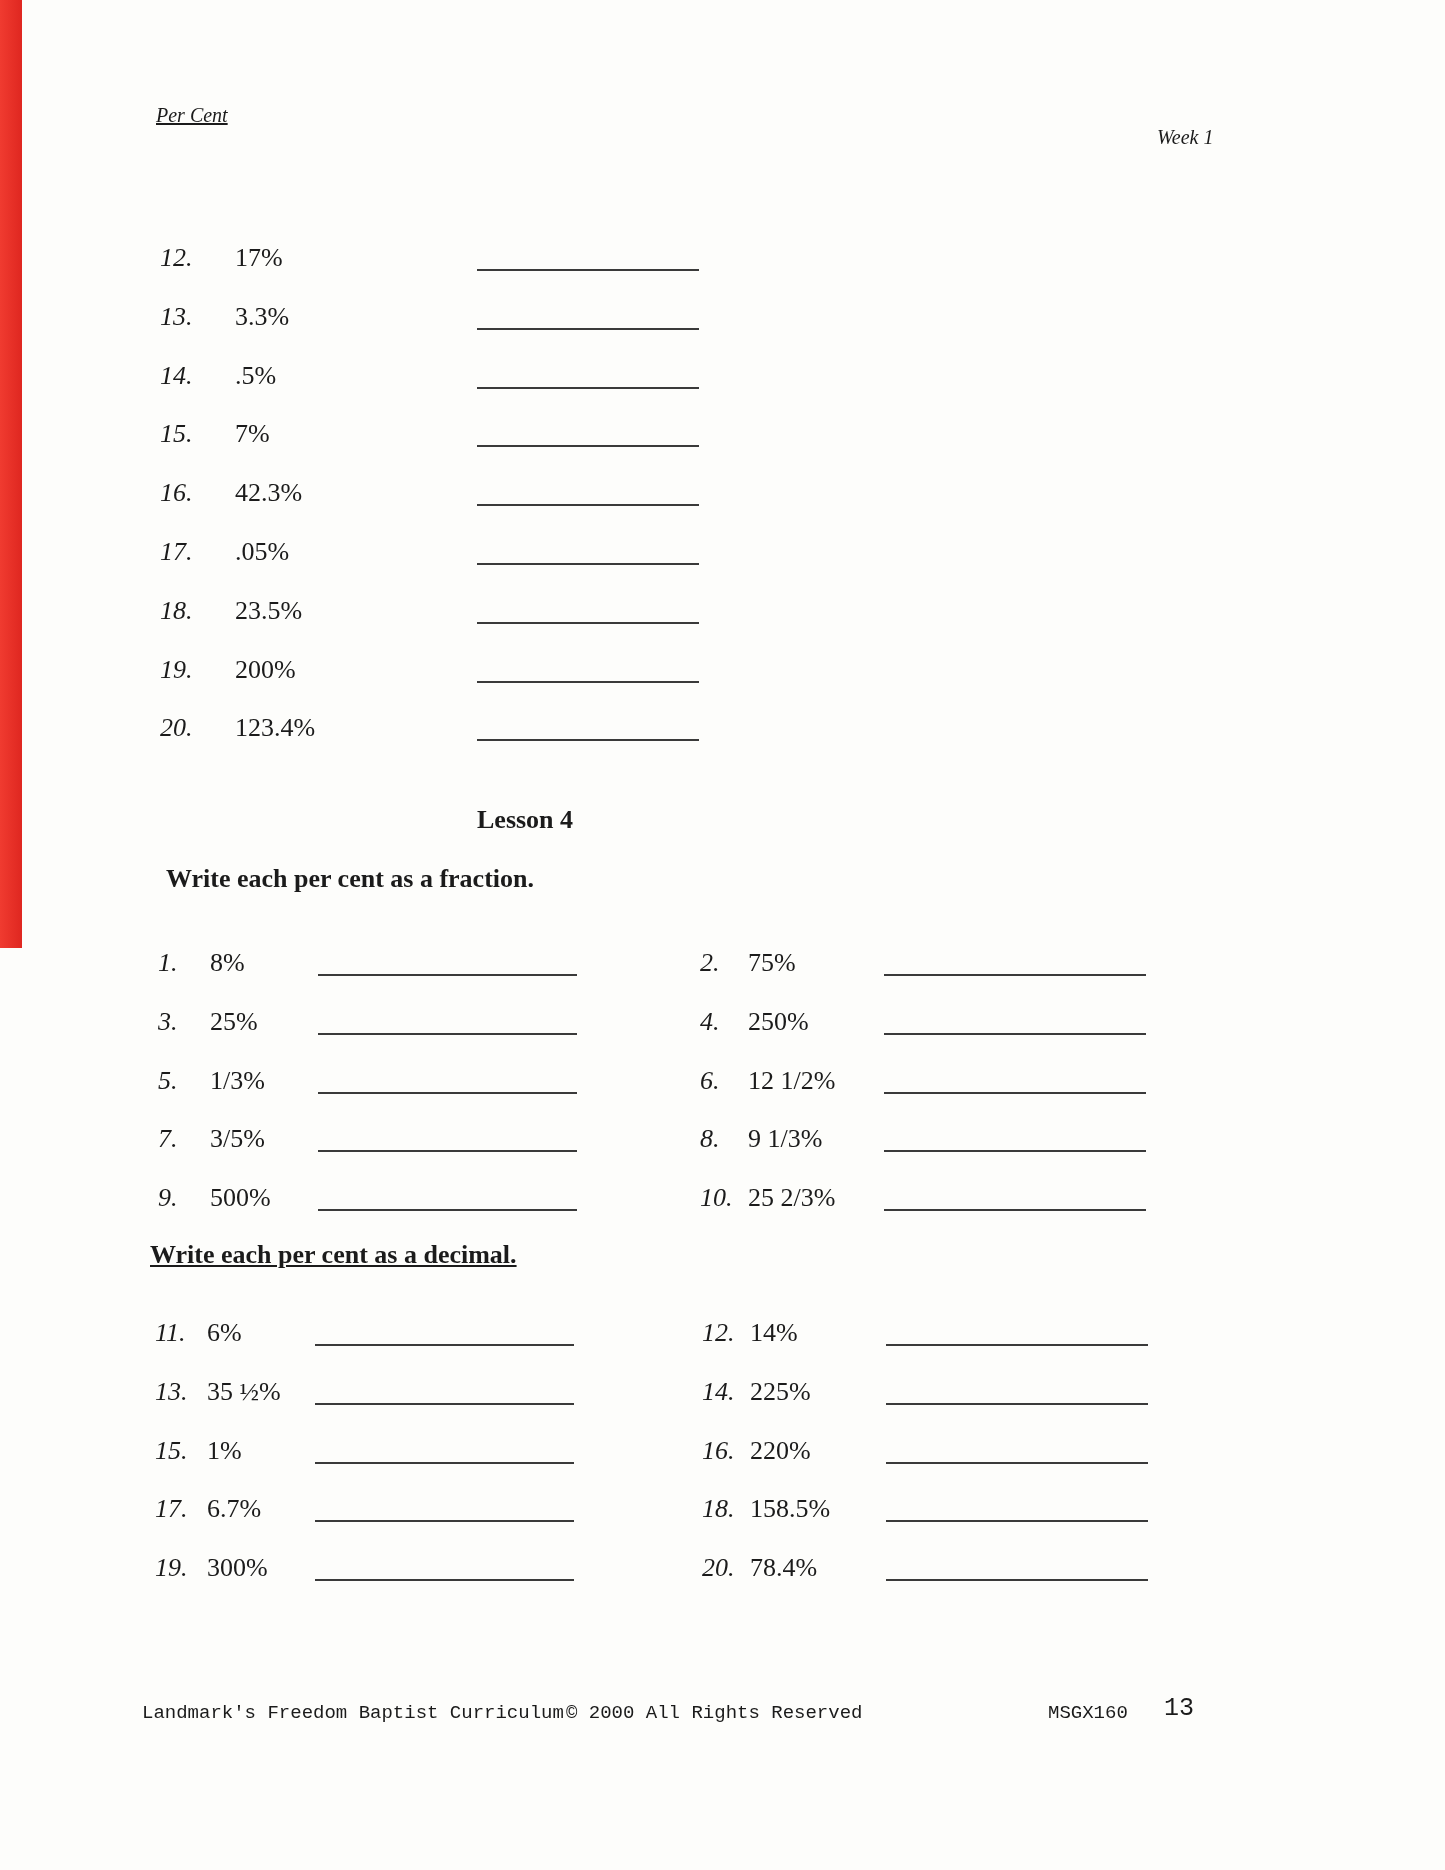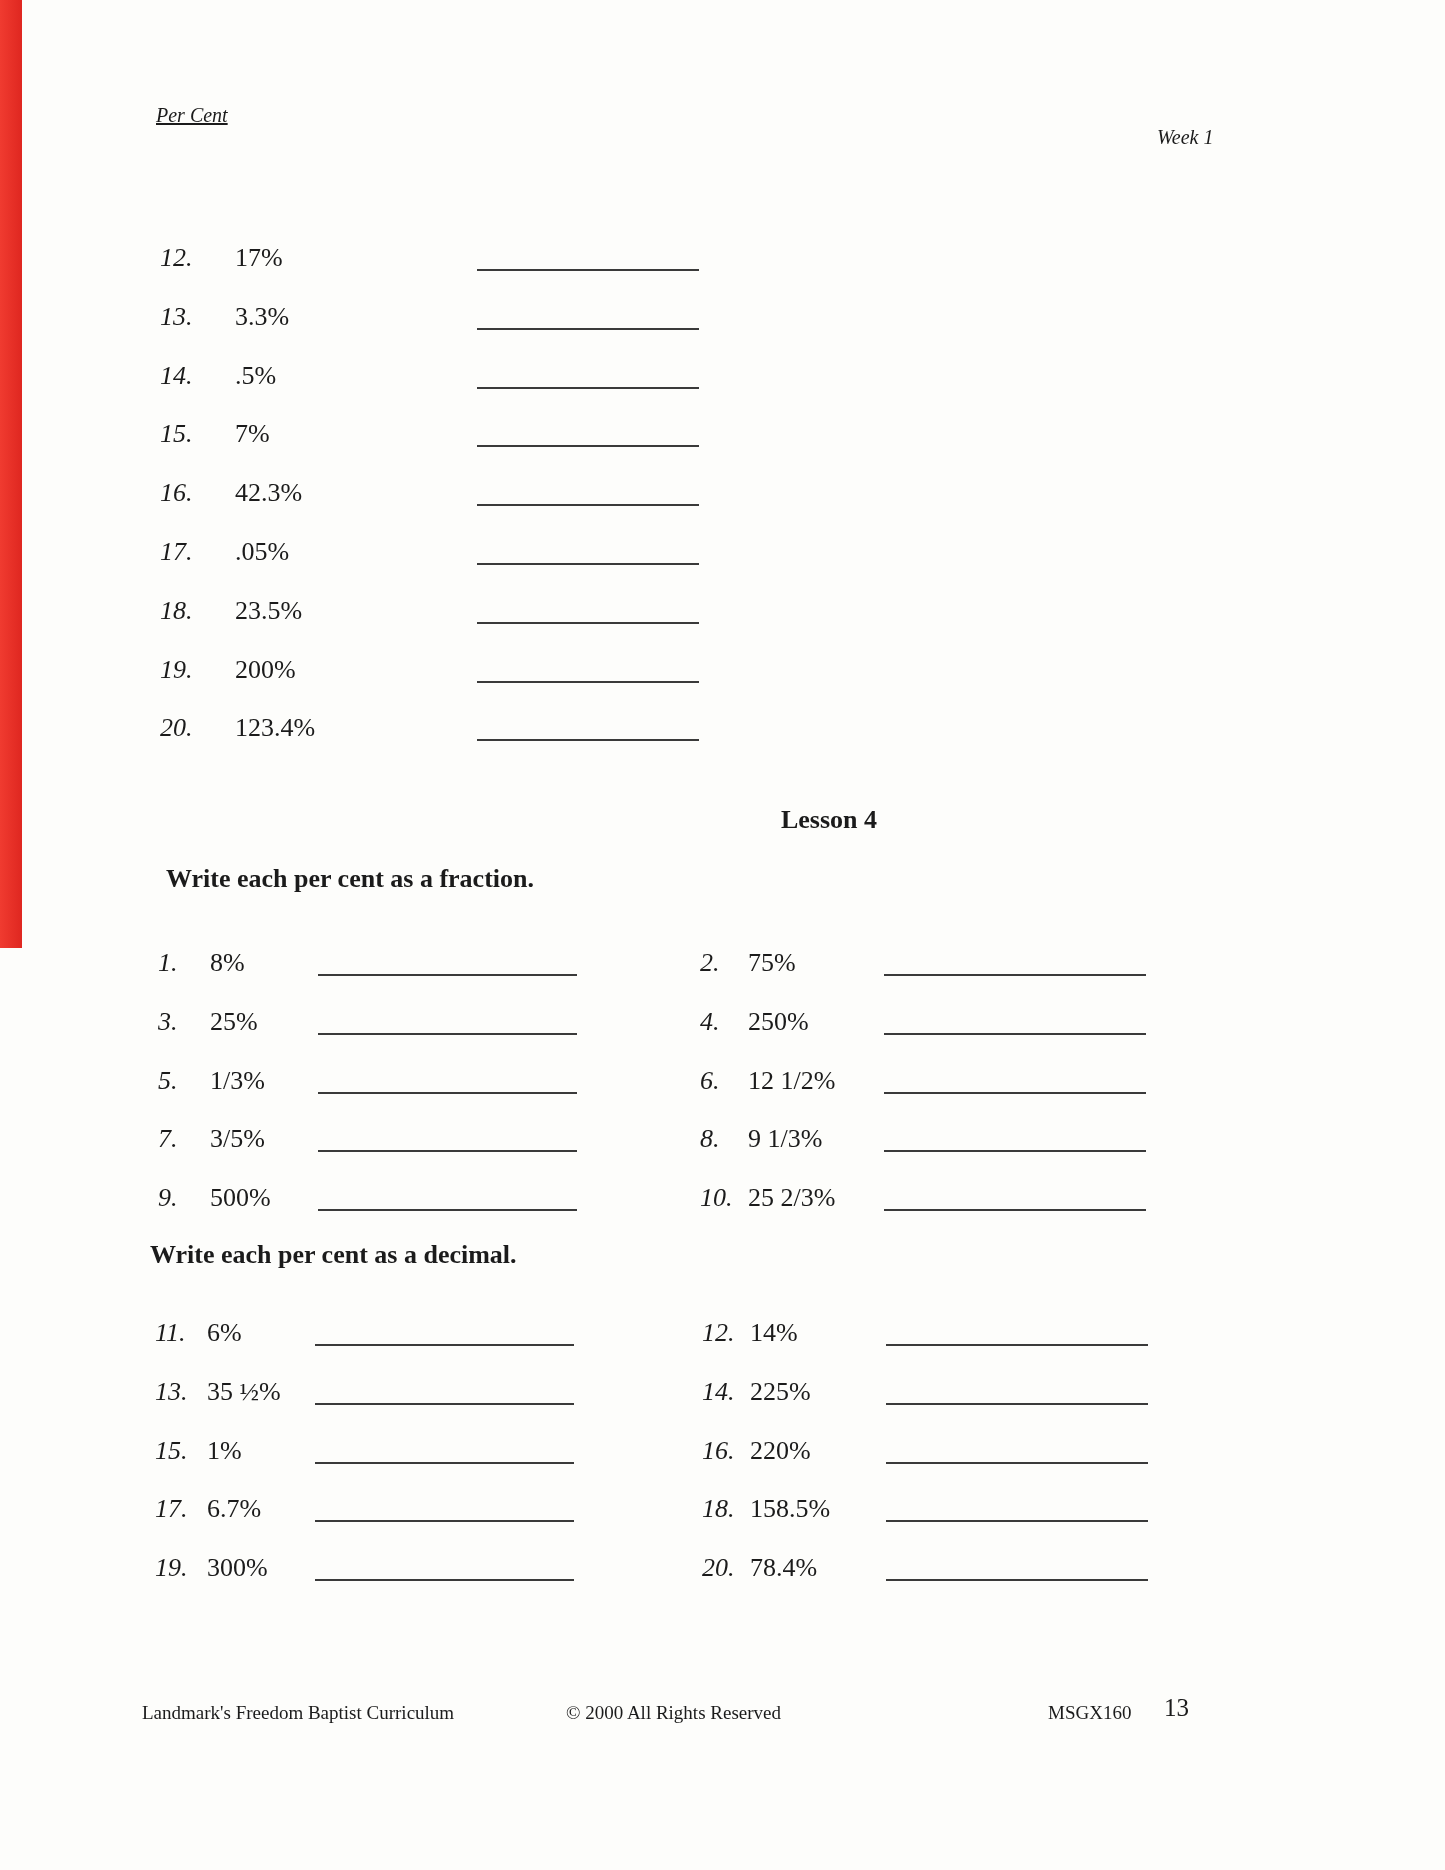--- a/index.html
+++ b/index.html
@@ -32,27 +32,27 @@
   #fracR { left:692px; top:948px; }
   #decL  { left:147px; top:1318px; }
   #decR  { left:694px; top:1318px; }
   .colL .val   { left:60px; }
   .colR .val   { left:56px; }
   .colL .blank { left:168px; width:259px; }
   .colR .blank { left:192px; width:262px; }
 
   #lesson-title {
     position:absolute; left:477px; top:805px; width:400px;
-    text-align:right; font-weight:bold; font-size:26px;
+    text-align:left; font-weight:bold; font-size:26px;
   }
   .section-heading { position:absolute; font-weight:bold; font-size:26px; white-space:nowrap; }
   #frac-heading { left:166px; top:864px; }
-  #dec-heading  { left:150px; top:1240px; }
-
-  .footer-item { position:absolute; top:1702px; font-size:19px; white-space:nowrap; }
+  #dec-heading  { left:150px; top:1240px;text-decoration:underline; }
+
+  .footer-item { position:absolute; top:1702px; font-size:19px; white-space:nowrap;font-family:Liberation Mono, monospace; }
   #f-curriculum { left:142px; }
   #f-copyright  { left:566px; }
   #f-code       { left:1020px;margin-left:28px; }
   #f-page       { left:1164px; top:1694px; font-size:25px; }
 </style>
 </head>
 <body>
 
 <div id="red-stripe"></div>
 

